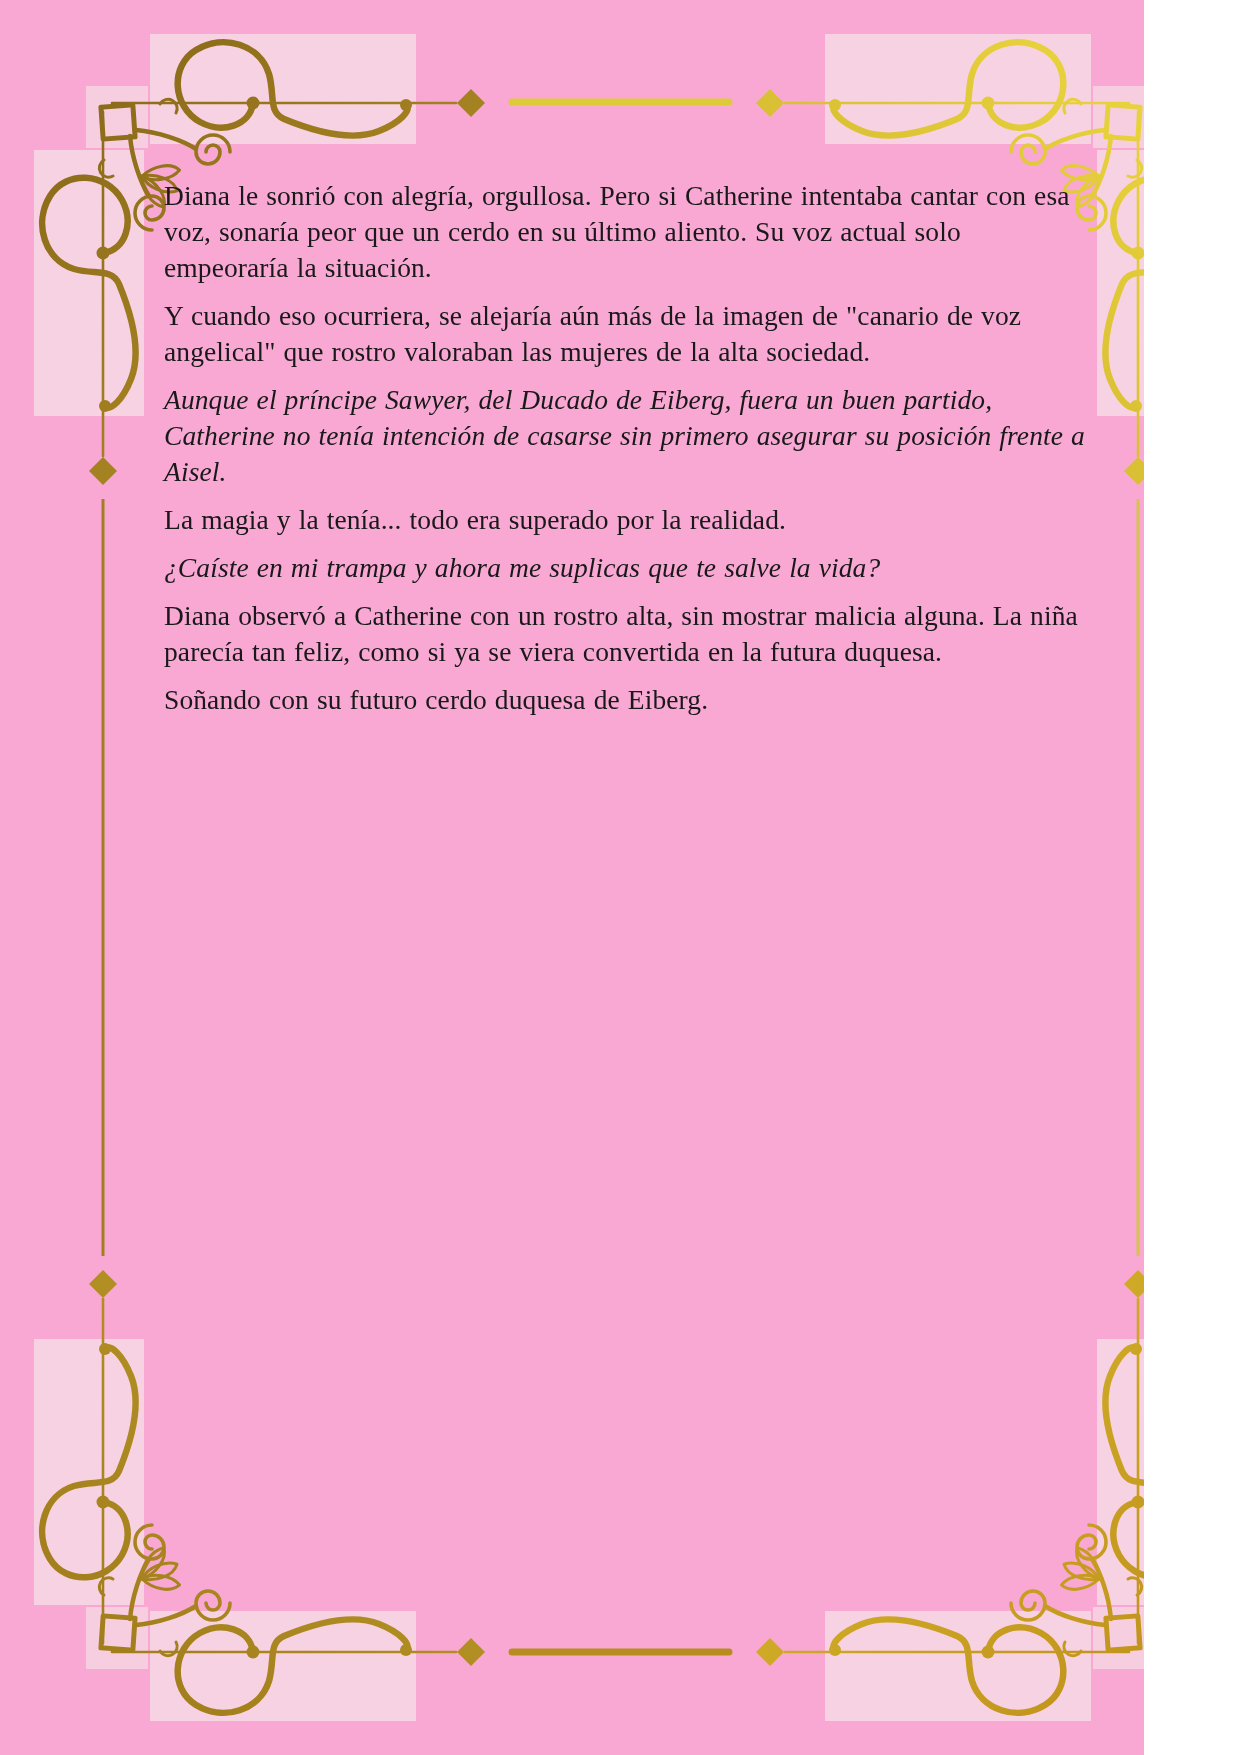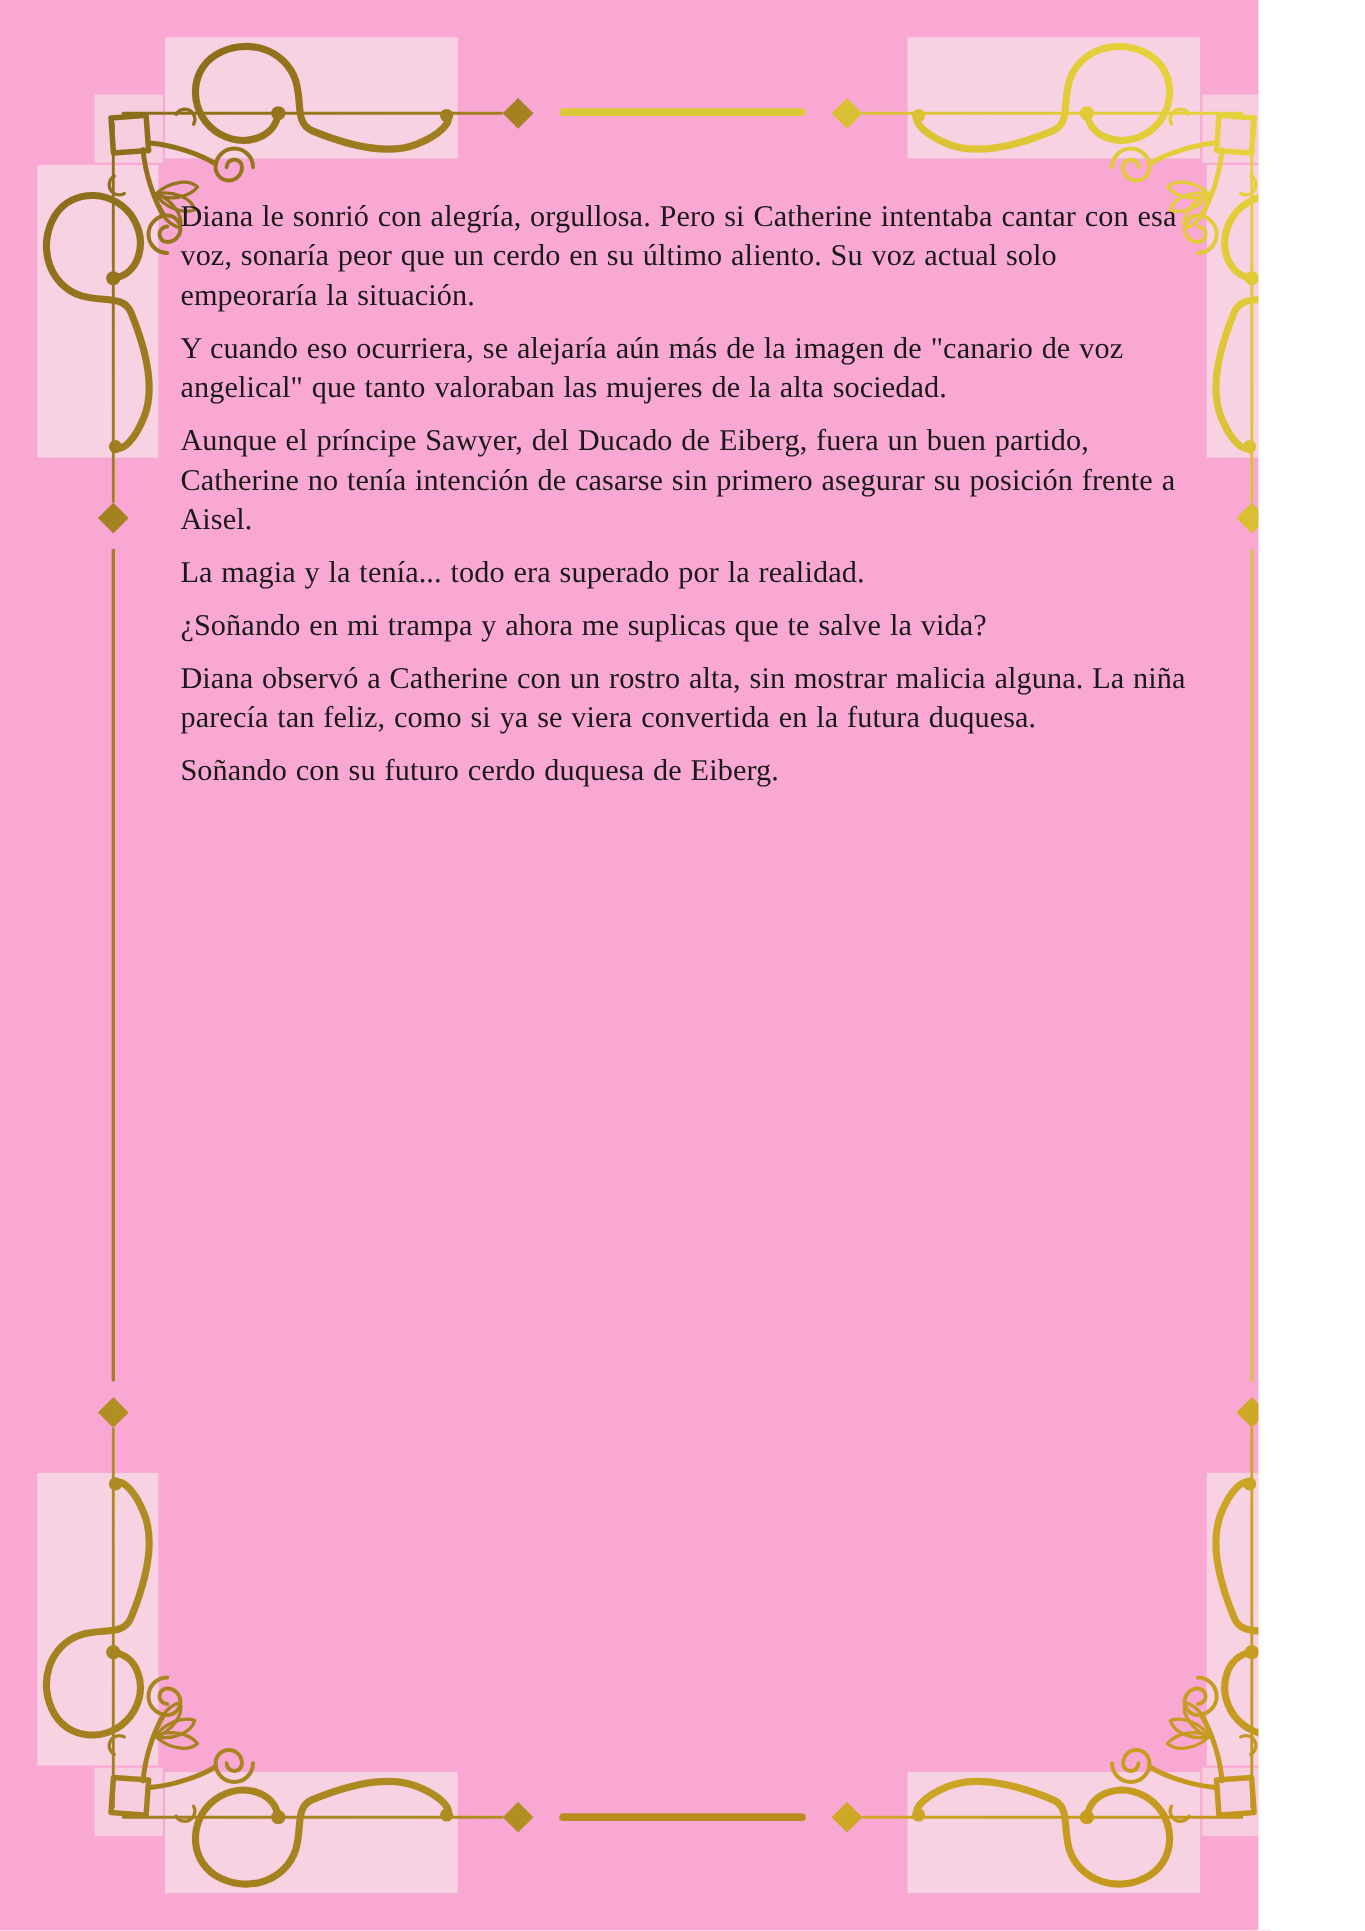--- a/index.html
+++ b/index.html
@@ -32,20 +32,21 @@
   }
   .content p {
     margin: 0 0 12px 0;
     font-size: 27.5px;
     line-height: 36px;
     color: #191919;
     letter-spacing: 0.1px;
     word-spacing: 1px;
   }
   .content p.italic {
+    font-style: italic;
   }
 </style>
 </head>
 <body>
 
 <div class="page">
 
   <svg class="border-svg" viewBox="0 0 1241 1755" xmlns="http://www.w3.org/2000/svg" aria-hidden="true">
     <defs>
       <linearGradient id="gTL" gradientUnits="userSpaceOnUse" x1="90" y1="90" x2="440" y2="440">
@@ -112,21 +113,21 @@
 
     <line x1="103" y1="499" x2="103" y2="1256" stroke="#a2801f" stroke-width="3"></line>
     <line x1="1138" y1="499" x2="1138" y2="1256" stroke="#d5c251" stroke-width="3"></line>
 
     <line x1="512" y1="102" x2="729" y2="102" stroke="#dcca36" stroke-width="7" stroke-linecap="round"></line>
     <line x1="512" y1="1652" x2="729" y2="1652" stroke="#b88c1e" stroke-width="7" stroke-linecap="round"></line>
   </svg>
 
   <div class="content">
     <p>Diana le sonrió con alegría, orgullosa. Pero si Catherine intentaba cantar con esa voz, sonaría peor que un cerdo en su último aliento. Su voz actual solo empeoraría la situación.</p>
-    <p>Y cuando eso ocurriera, se alejaría aún más de la imagen de "canario de voz angelical" que tanto valoraban las mujeres de la alta sociedad.</p>
+    <p>Y cuando eso ocurriera, se alejaría aún más de la imagen de "canario de voz angelical" que rostro valoraban las mujeres de la alta sociedad.</p>
     <p class="italic">Aunque el príncipe Sawyer, del Ducado de Eiberg, fuera un buen partido, Catherine no tenía intención de casarse sin primero asegurar su posición frente a Aisel.</p>
     <p>La magia y la tenía... todo era superado por la realidad.</p>
-    <p class="italic">¿Soñando en mi trampa y ahora me suplicas que te salve la vida?</p>
+    <p class="italic">¿Caíste en mi trampa y ahora me suplicas que te salve la vida?</p>
     <p>Diana observó a Catherine con un rostro alta, sin mostrar malicia alguna. La niña parecía tan feliz, como si ya se viera convertida en la futura duquesa.</p>
     <p>Soñando con su futuro cerdo duquesa de Eiberg.</p>
   </div>
 
 </div>
 
 </body></html>

